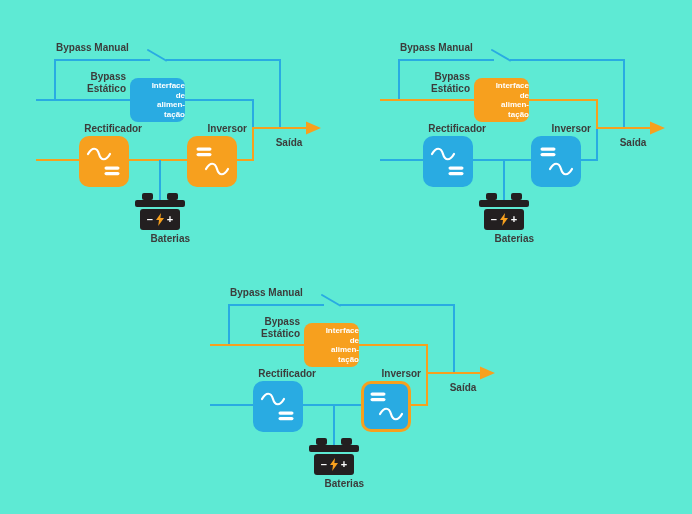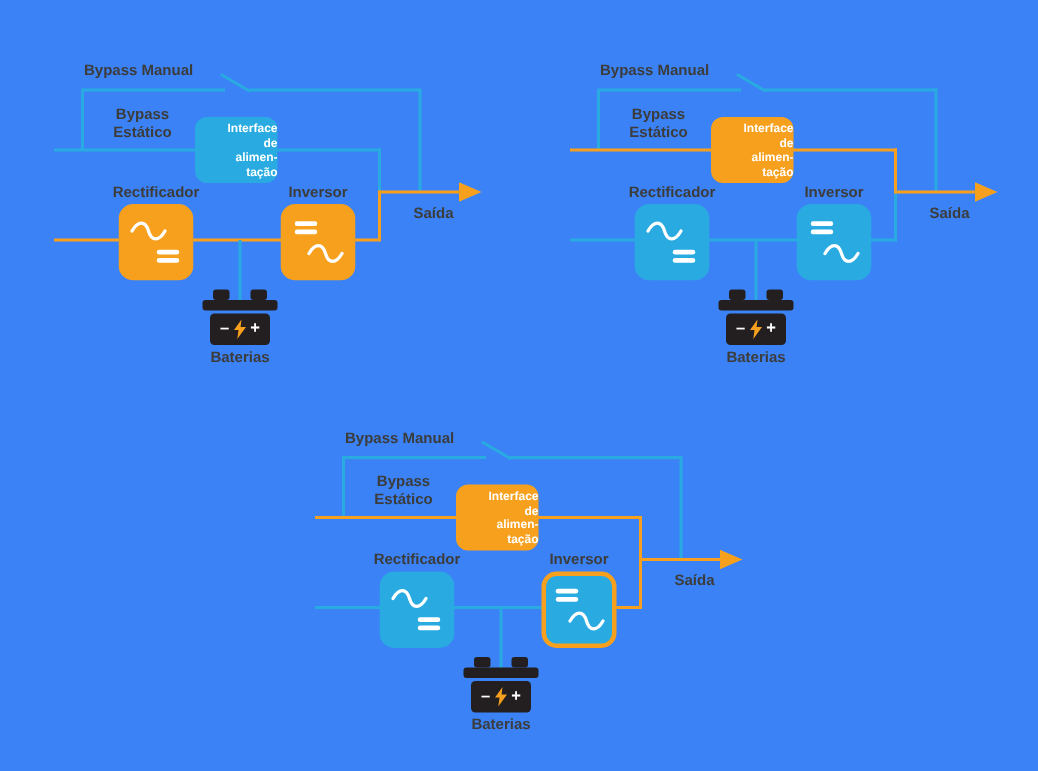--- a/index.html
+++ b/index.html
@@ -1,25 +1,25 @@
 <!DOCTYPE html>
 <html><head>
 <meta charset="utf-8">
 <style>
   html,body{margin:0;padding:0;background:#fff;}
-  #canvas{position:relative;width:692px;height:514px;background:#3b82f6;overflow:hidden;
+  #canvas{position:relative;width:692px;height:514px;background:#5eead4;overflow:hidden;
           font-family:"Liberation Sans",sans-serif;}
   .diagram{position:absolute;width:290px;height:210px;}
   .d0{left:36px;top:40px;}
   .d1{left:380px;top:40px;}
   .d2{left:210px;top:285px;}
   .wires{position:absolute;left:0;top:0;}
   .label{position:absolute;color:#3C3C3B;font-size:10px;font-weight:700;line-height:11.5px;
          white-space:nowrap;}
-  .label.center{text-align:center;white-space:normal;}
+  .label.center{text-align:right;white-space:normal;}
   .box{position:absolute;box-sizing:border-box;border:3px solid transparent;border-radius:10px;}
   .iface{left:94px;top:38px;width:55px;height:44px;border-radius:8px;border:none;
          display:flex;flex-direction:column;align-items:flex-end;justify-content:center;
          color:#fff;font-size:8px;font-weight:700;line-height:9.5px;text-align:center;}
   .rect-box{left:43px;top:96px;width:50px;height:51px;}
   .inv-box{left:151px;top:96px;width:50px;height:51px;}
   .glyph{position:absolute;}
   .sine-tl{left:4px;top:7px;}
   .eq-br{right:6px;bottom:8px;}
   .eq-tl{left:6px;top:8px;}

